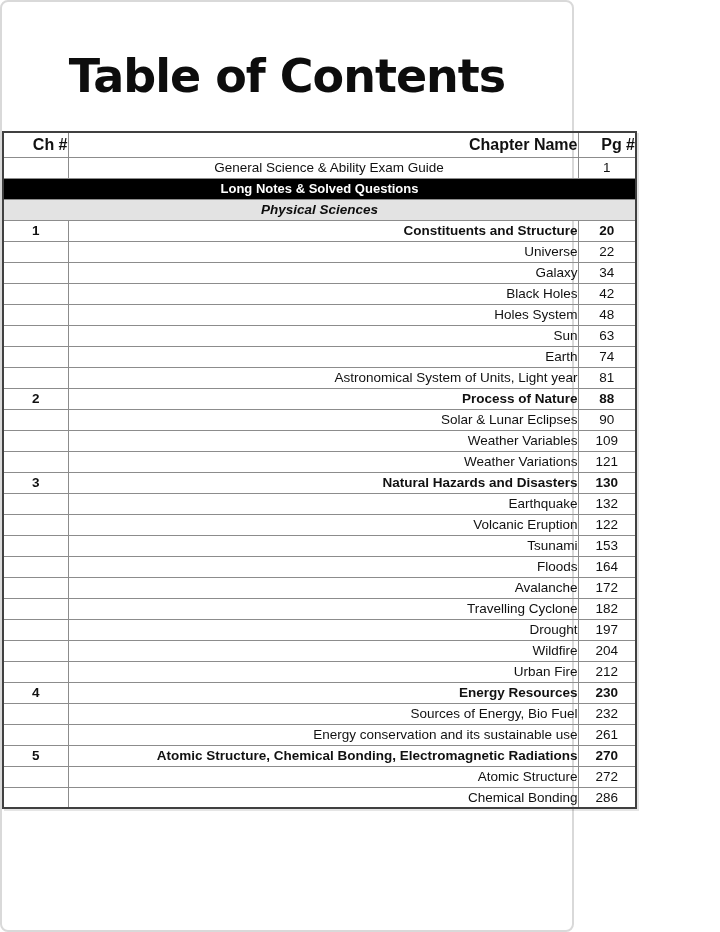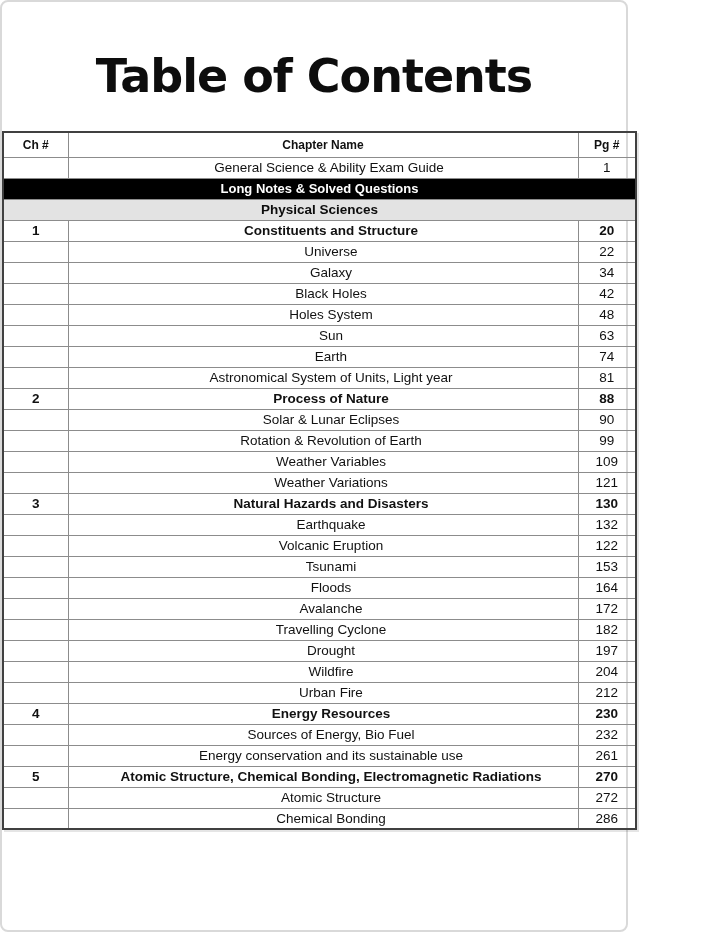--- a/index.html
+++ b/index.html
@@ -5,21 +5,21 @@
   * { box-sizing: border-box; margin: 0; padding: 0; }
   html, body {
     width: 720px;
     height: 932px;
     background: #ffffff;
     font-family: "Liberation Sans", sans-serif;
     overflow: hidden;
   }
   .page {
     position: relative;
-    width: 628px;
+    width: 574px;
     height: 932px;
     background: #ffffff;
     border: 2px solid #d9d9d9;
     border-radius: 8px;
     padding-top: 46px;
   }
   h1.toc-title {
     font-family: "DejaVu Sans", sans-serif;
     font-weight: bold;
     font-size: 46px;
@@ -41,30 +41,30 @@
   table.toc col.col-ch  { width: 65px; }
   table.toc col.col-pg  { width: 58px; }
   table.toc th, table.toc td {
     border: 1px solid #8c8c8c;
     height: 21px;
     overflow: hidden;
     white-space: nowrap;
   }
   table.toc th {
     height: 25px;
-    font-size: 12px;
-    font-weight: bold;
-    text-align: center;
+    font-size: 16px;
+    font-weight: bold;
+    text-align: right;
   }
   td.cell-ch {
     text-align: center;
     font-size: 13.5px;
   }
   td.cell-name {
-    text-align: center;
+    text-align: right;
     padding-left: 16px;
     font-size: 13.5px;
   }
   td.cell-name.center {
     text-align: center;
     padding-left: 12px;
   }
   td.cell-pg {
     text-align: center;
     font-size: 13.5px;
@@ -78,20 +78,21 @@
     text-align: center;
     height: 22px;
   }
   td.banner-light {
     background: #e3e3e3;
     color: #0d0d0d;
     font-weight: bold;
     font-size: 13.5px;
     text-align: center;
     height: 22px;
+    font-style: italic;
   }
 </style>
 </head>
 <body>
 
 <div class="page">
   <h1 class="toc-title">Table of Contents</h1>
 
   <table class="toc">
     <colgroup>
@@ -163,25 +164,20 @@
           <td class="cell-name">Process of Nature</td>
           <td class="cell-pg">88</td>
         </tr>
         <tr>
           <td class="cell-ch"></td>
           <td class="cell-name">Solar &amp; Lunar Eclipses</td>
           <td class="cell-pg">90</td>
         </tr>
         <tr>
           <td class="cell-ch"></td>
-          <td class="cell-name">Rotation &amp; Revolution of Earth</td>
-          <td class="cell-pg">99</td>
-        </tr>
-        <tr>
-          <td class="cell-ch"></td>
           <td class="cell-name">Weather Variables</td>
           <td class="cell-pg">109</td>
         </tr>
         <tr>
           <td class="cell-ch"></td>
           <td class="cell-name">Weather Variations</td>
           <td class="cell-pg">121</td>
         </tr>
         <tr class="row-chapter">
           <td class="cell-ch">3</td>

